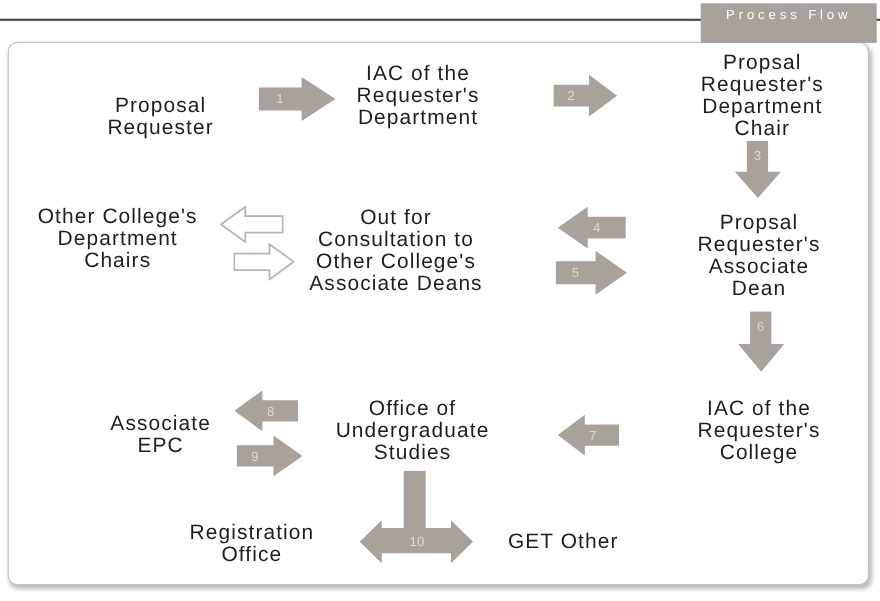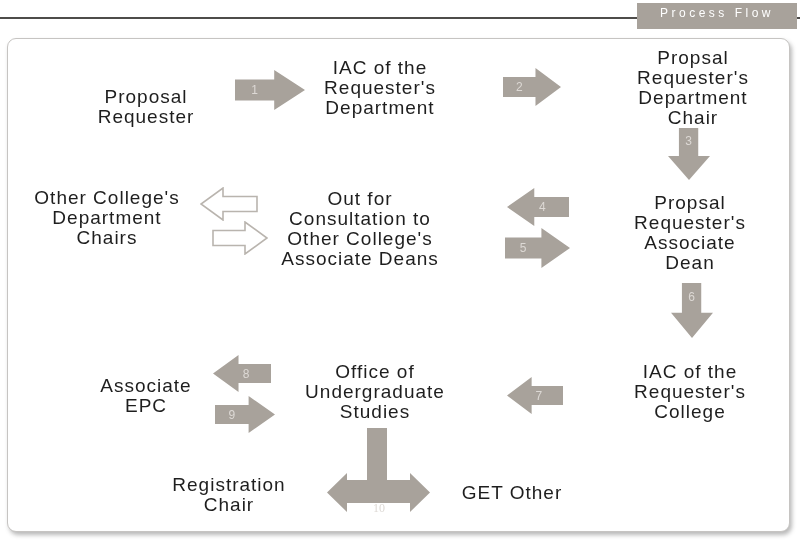--- a/index.html
+++ b/index.html
@@ -3,21 +3,21 @@
 <meta charset="utf-8">
 <style>
   html,body{margin:0;padding:0;}
   body{
     width:800px;height:546px;position:relative;background:#ffffff;
     font-family:"Liberation Sans",sans-serif;overflow:hidden;
   }
   
   .top-rule{position:absolute;left:0;top:17px;width:800px;height:2px;background:#4e4c4a;z-index:1;}
   .title-bar{
-    position:absolute;left:637px;top:3px;width:160px;height:26px;background:#a8a29b;z-index:2;
+    position:absolute;left:637px;top:3px;width:160px;height:36px;background:#a8a29b;z-index:2;
     color:#ffffff;font-size:12px;letter-spacing:3.5px;text-align:center;line-height:21px;
   }
   
   .card{
     position:absolute;left:7px;top:38px;width:781px;height:492px;background:#ffffff;
     border:1px solid #c6c4c2;border-radius:9px;
     box-shadow:2px 3px 4px rgba(100,100,100,0.45);
     z-index:0;
   }
   
@@ -35,21 +35,21 @@
     position:absolute;transform:translate(-50%,-50%);
     font-size:12px;color:#ddd9d5;letter-spacing:0;z-index:4;
   }
   .ar .num{left:28%;top:50%;}
   .al .num{left:57%;top:50%;}
   .ad .num{left:49%;top:25%;}
   
   .oarrow{position:absolute;z-index:2;}
   
   .split-arrow{position:absolute;left:327px;top:428px;width:104px;height:85px;z-index:2;}
-  .split-arrow .num{left:50%;top:80px;font-family:Liberation Serif, serif;}
+  .split-arrow .num{left:50%;top:64px;}
 </style>
 </head>
 <body>
 
 <div class="top-rule"></div>
 <div class="title-bar">Process Flow</div>
 
 <div class="card"></div>
 
 <div class="node" style="left:146px;top:107px">Proposal
@@ -72,21 +72,21 @@
 Associate Dean</div>
 <div class="node" style="left:146px;top:396px">Associate
 EPC</div>
 <div class="node" style="left:375px;top:392px">Office of
 Undergraduate
 Studies</div>
 <div class="node" style="left:690px;top:392px">IAC of the
 Requester's
 College</div>
 <div class="node" style="left:229px;top:495px">Registration
-Chair</div>
+Office</div>
 <div class="node" style="left:512px;top:493px">GET Other</div>
 
 <div class="arrow ar" style="left:235px;top:70px;width:70px;height:40px">
   <span class="num">1</span>
   </div>
 <div class="arrow ar" style="left:503px;top:68px;width:58px;height:38px">
   <span class="num">2</span>
   </div>
 <div class="arrow ad" style="left:668px;top:128px;width:42px;height:52px">
   <span class="num">3</span>

